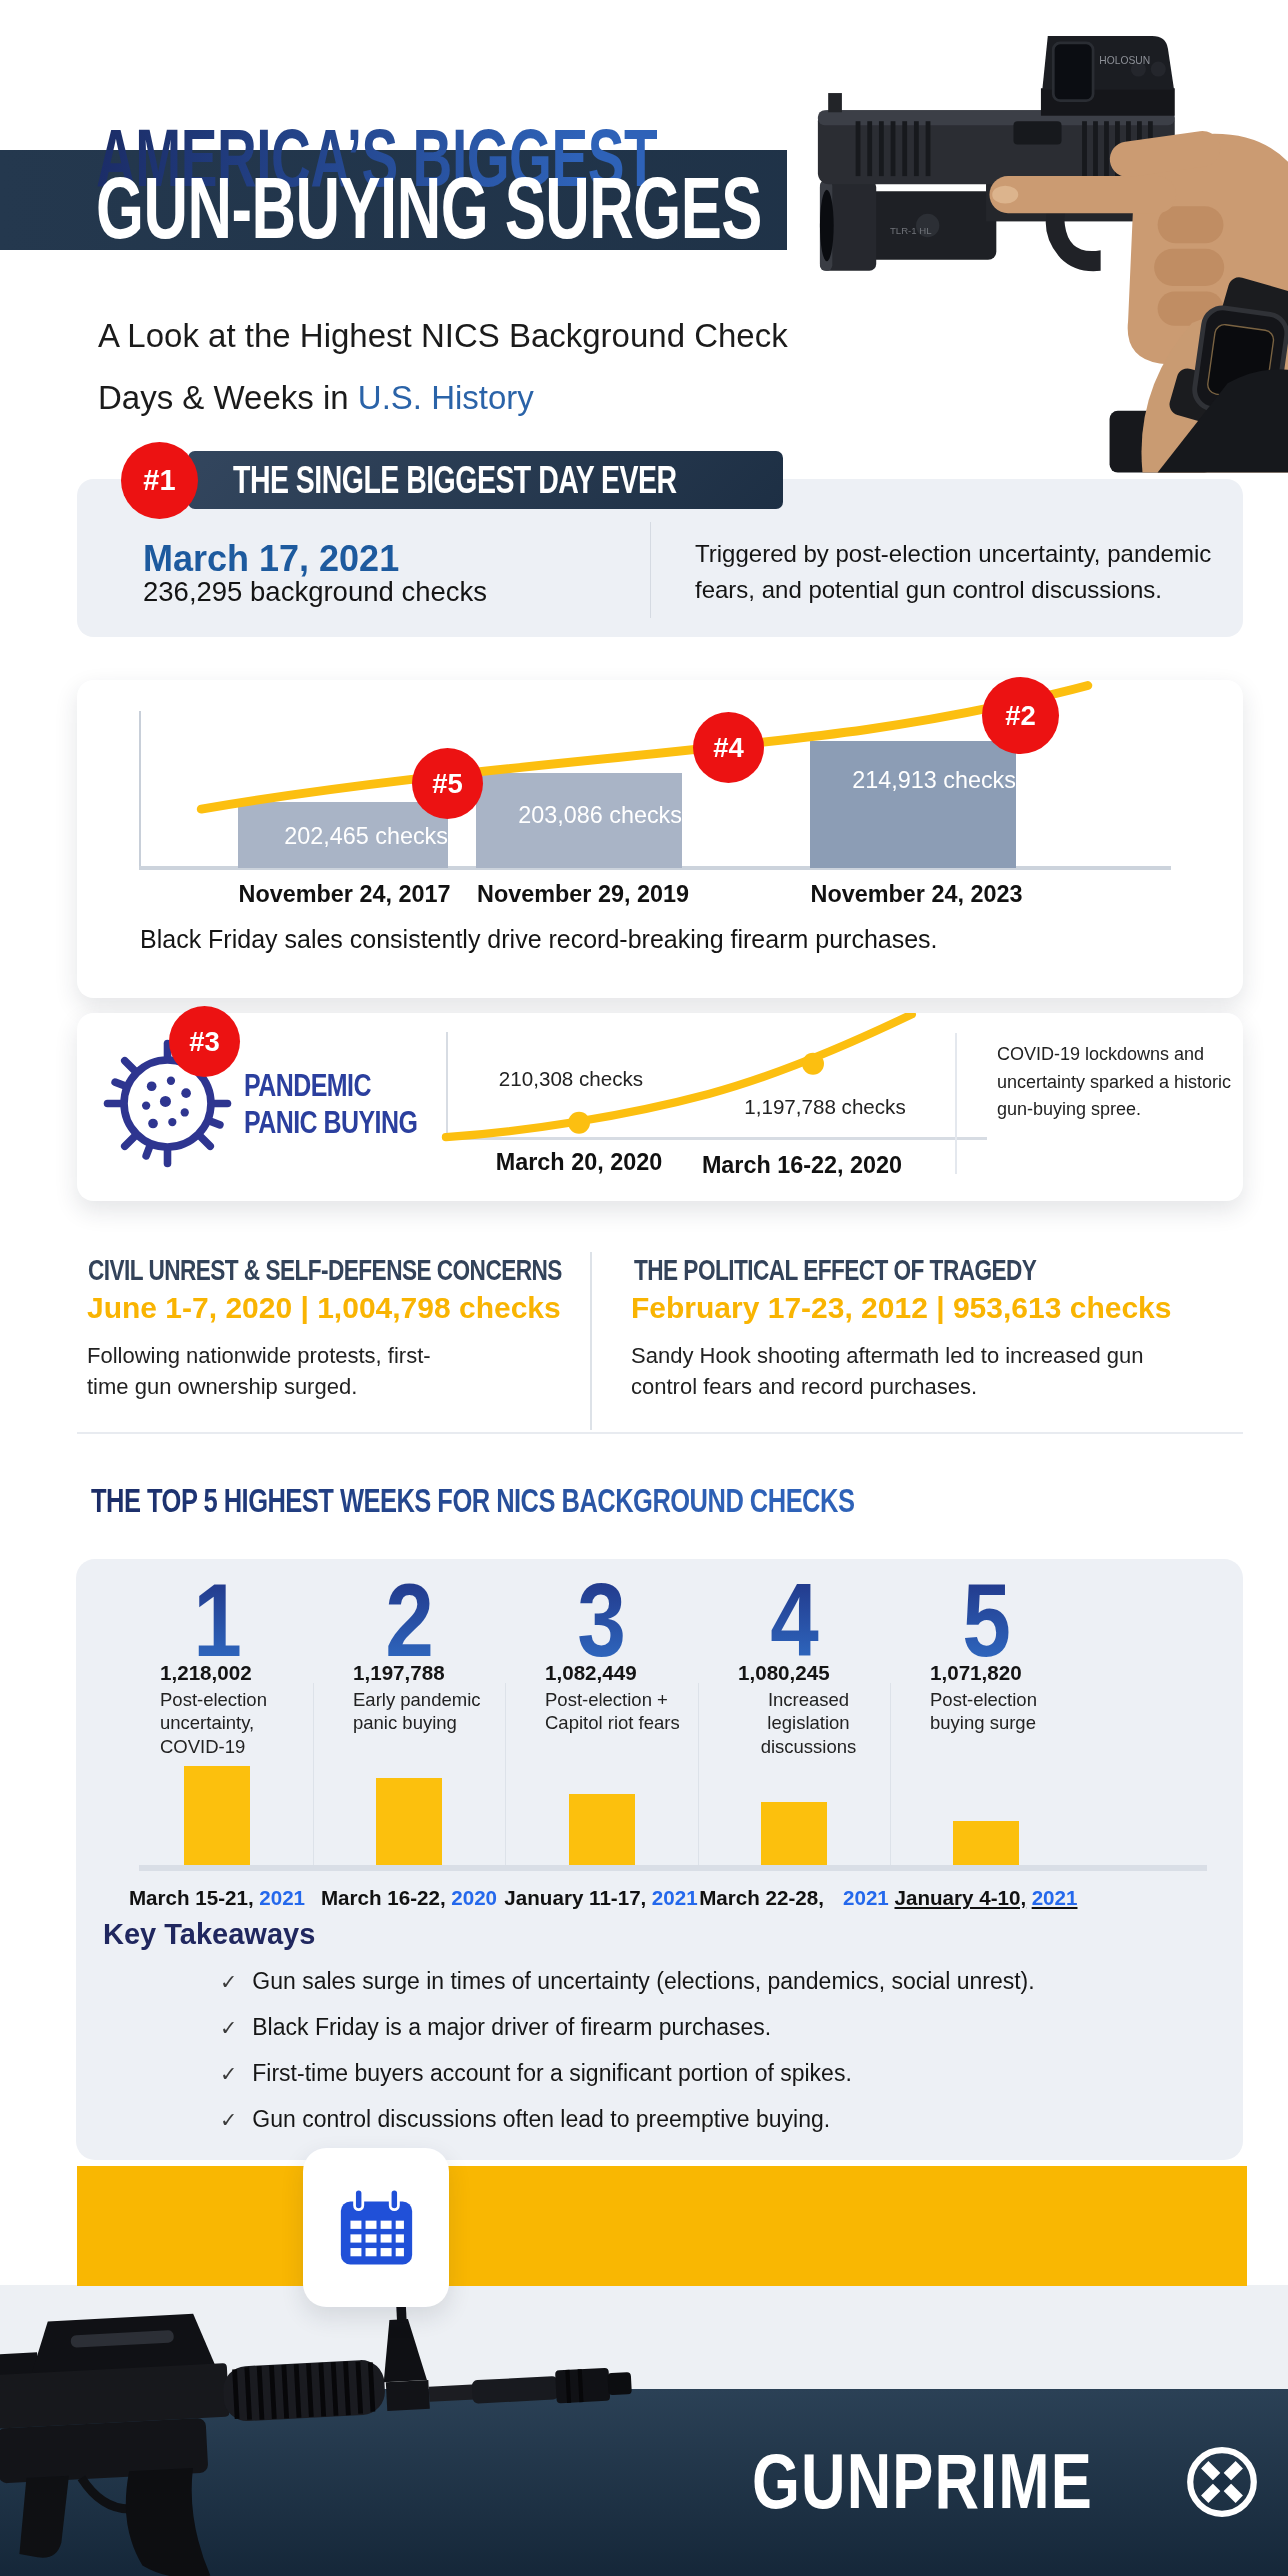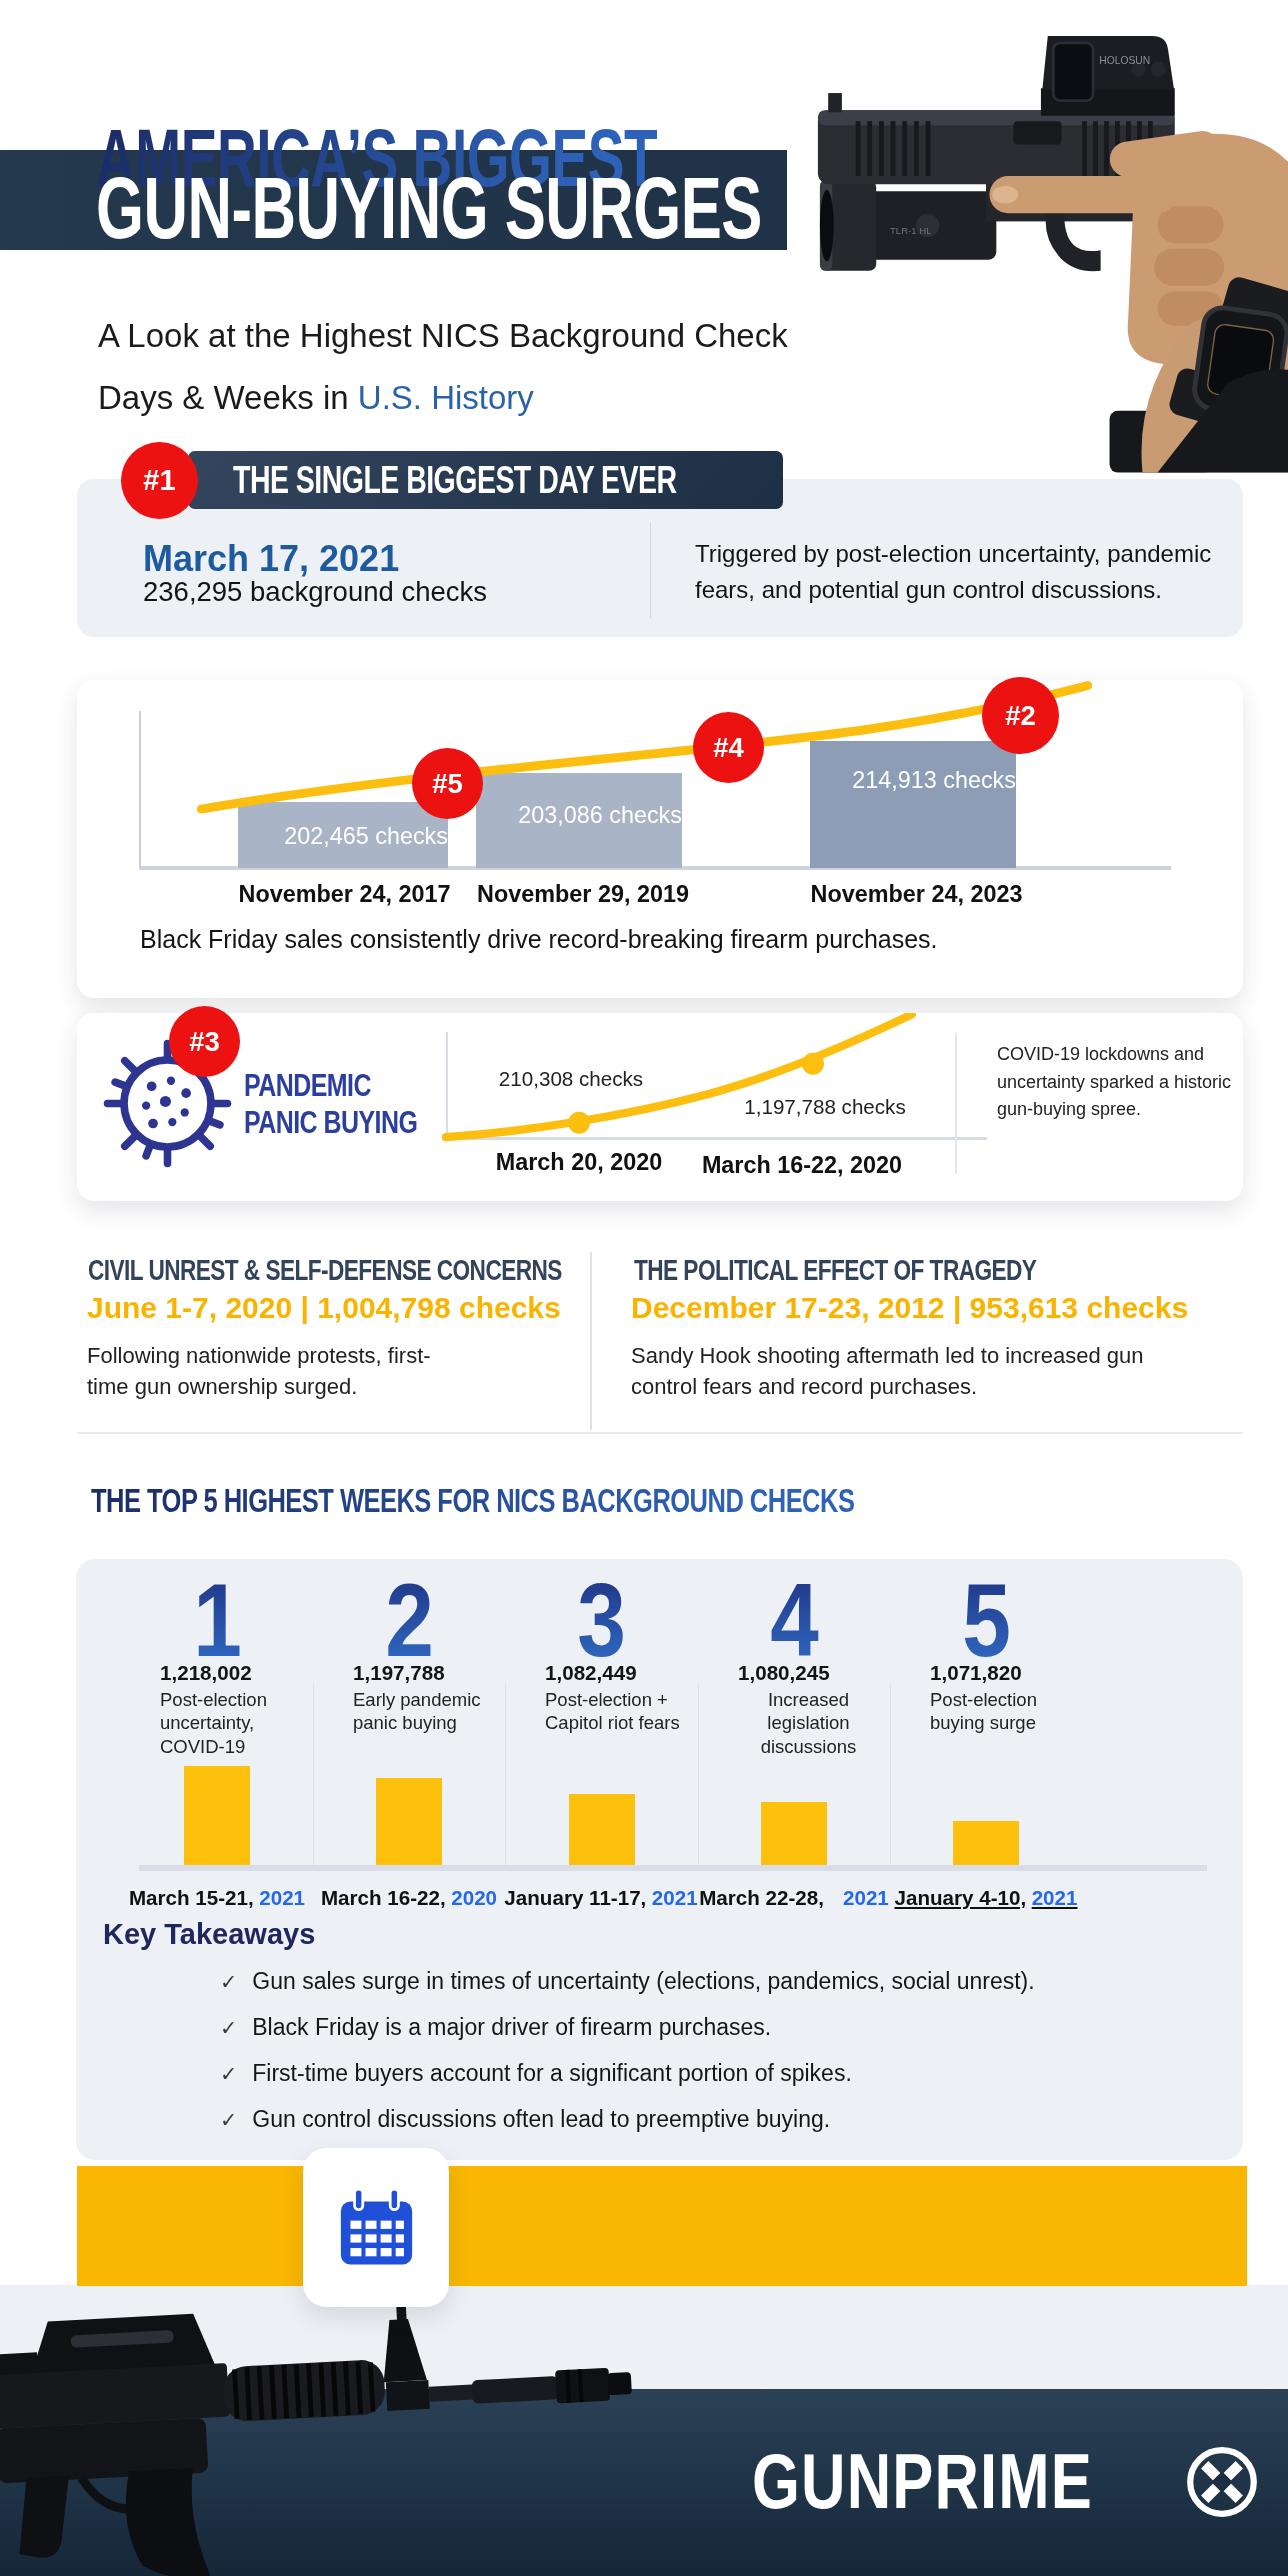--- a/index.html
+++ b/index.html
@@ -216,21 +216,21 @@
       <span class="cond" style="font-size:29px;transform:scaleX(0.78);color:#33435a;">CIVIL UNREST &amp; SELF-DEFENSE CONCERNS</span>
     </div>
     <div class="abs" style="left:87px;top:1291px;font-size:30px;font-weight:bold;color:#f9b402;white-space:nowrap;">June 1-7, 2020 | 1,004,798 checks</div>
     <div class="abs" style="left:87px;top:1340px;width:385px;font-size:22px;line-height:31px;color:#222;">Following nationwide protests, first-time gun ownership surged.</div>
   </div>
   <div class="divider-v" style="left:590px;top:1252px;height:178px;z-index:2;"></div>
   <div class="abs" style="left:0;top:0;z-index:2;">
     <div class="abs" style="left:634px;top:1254px;">
       <span class="cond" style="font-size:29px;transform:scaleX(0.78);color:#33435a;">THE POLITICAL EFFECT OF TRAGEDY</span>
     </div>
-    <div class="abs" style="left:631px;top:1291px;font-size:30px;font-weight:bold;color:#f9b402;white-space:nowrap;">December 17-23, 2012 | 953,613 checks</div>
+    <div class="abs" style="left:631px;top:1291px;font-size:30px;font-weight:bold;color:#f9b402;white-space:nowrap;">February 17-23, 2012 | 953,613 checks</div>
     <div class="abs" style="left:631px;top:1340px;width:584px;font-size:22px;line-height:31px;color:#222;">Sandy Hook shooting aftermath led to increased gun control fears and record purchases.</div>
   </div>
   <div class="abs" style="left:77px;top:1432px;width:1166px;height:2.1px;background:#e8ebf0;z-index:2;"></div>
 
   <div class="abs" style="left:91px;top:1481px;z-index:2;">
     <span class="cond grad-text" style="font-size:34px;transform:scaleX(0.75);">THE TOP 5 HIGHEST WEEKS FOR NICS BACKGROUND CHECKS</span>
   </div>
 
   <div class="card" style="left:76px;top:1559px;width:1167px;height:601px;background:#edf0f5;border-radius:19px;z-index:2;">
 

